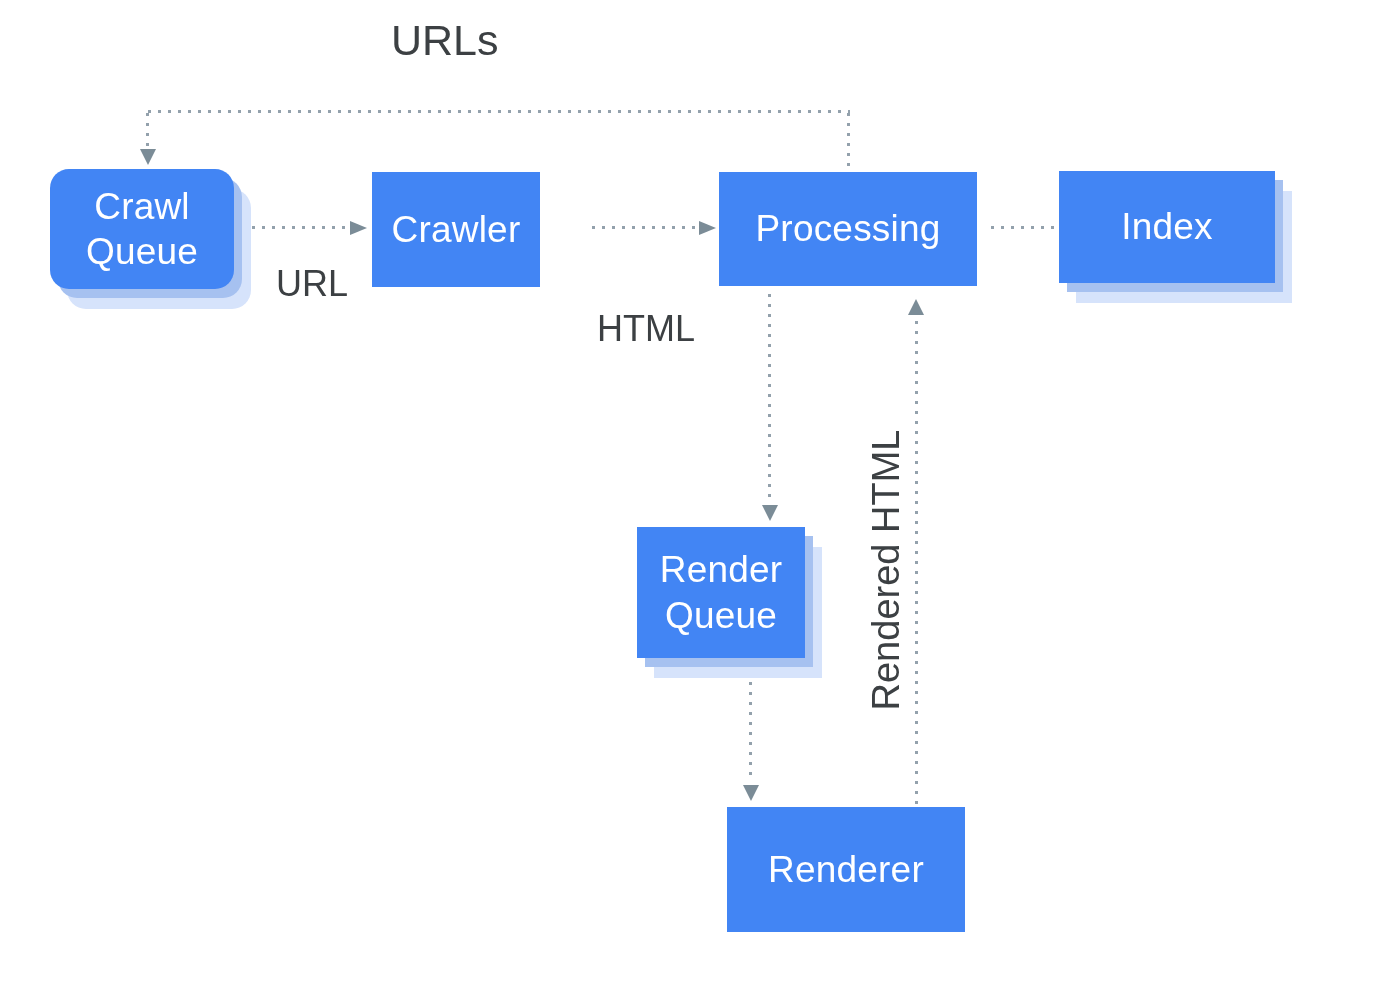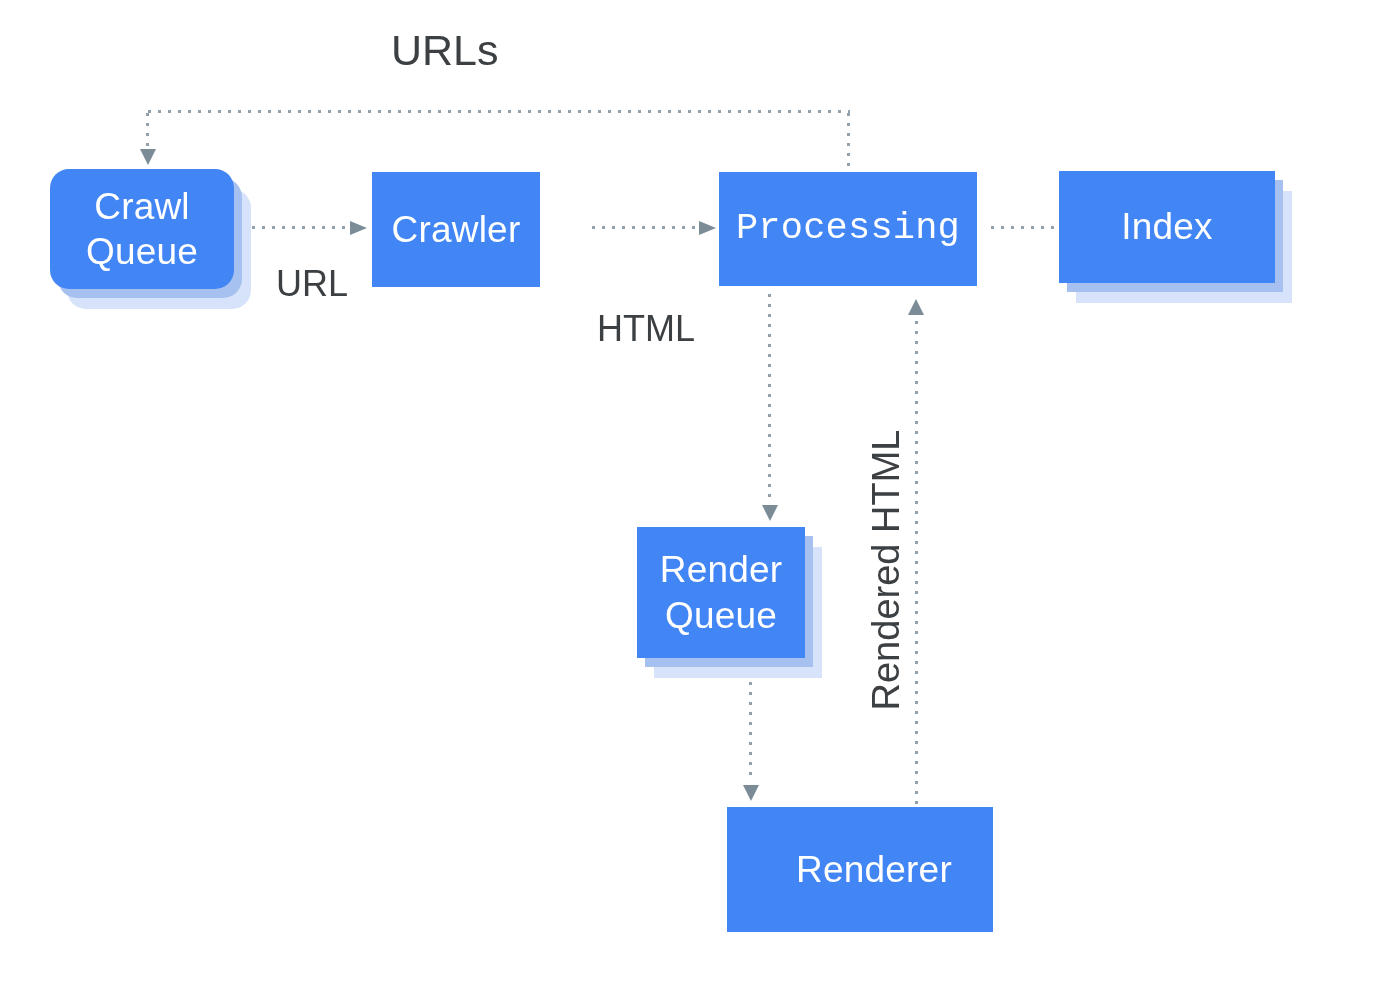--- a/index.html
+++ b/index.html
@@ -64,21 +64,21 @@
 </style>
 </head>
 <body>
 
 <div id="canvas">
 
   <div class="hline" style="left:148px;top:110px;width:702px;"></div>
   <div class="vline" style="left:847px;top:113px;height:59px;"></div>
   <div class="vline" style="left:146px;top:113px;height:36px;"></div>
   <div class="arrow down" style="left:140px;top:149px;"></div>
-  <div class="edge-label big" style="left:391px;top:26px;">URLs</div>
+  <div class="edge-label big" style="left:391px;top:16px;">URLs</div>
 
   <div class="hline" style="left:252px;top:226px;width:96px;"></div>
   <div class="arrow right" style="left:350px;top:221px;"></div>
   <div class="edge-label" style="left:276px;top:263px;">URL</div>
 
   <div class="hline" style="left:592px;top:226px;width:104px;"></div>
   <div class="arrow right" style="left:699px;top:221px;"></div>
   <div class="edge-label" style="left:597px;top:269px;margin-top:39px;">HTML</div>
 
   <div class="hline" style="left:991px;top:226px;width:76px;"></div>
@@ -95,29 +95,29 @@
   <div class="edge-label rotated" style="left:736px;top:550px;">Rendered HTML</div>
 
   <div class="box stacked" style="left:50px;top:169px;width:184px;height:120px;border-radius:19px;">
     <span>Crawl Queue</span>
   </div>
 
   <div class="box" style="left:372px;top:172px;width:168px;height:115px;">
     <span>Crawler</span>
   </div>
 
-  <div class="box" style="left:719px;top:172px;width:258px;height:114px;font-family:Liberation Mono, monospace;">
+  <div class="box" style="left:719px;top:172px;width:258px;height:114px;">
     <span>Processing</span>
   </div>
 
   <div class="box stacked" style="left:1059px;top:171px;width:216px;height:112px;">
     <span>Index</span>
   </div>
 
   <div class="box stacked" style="left:637px;top:527px;width:168px;height:131px;">
     <span>Render Queue</span>
   </div>
 
-  <div class="box" style="left:727px;top:807px;width:238px;height:125px;padding-left:28px;">
+  <div class="box" style="left:727px;top:807px;width:238px;height:125px;">
     <span>Renderer</span>
   </div>
 
 </div>
 
 </body></html>

